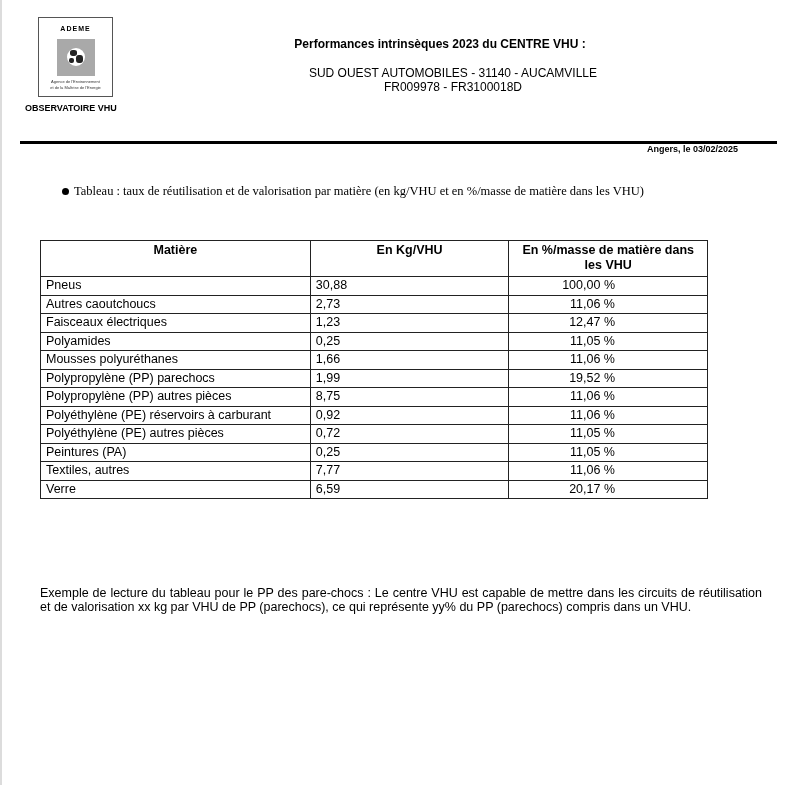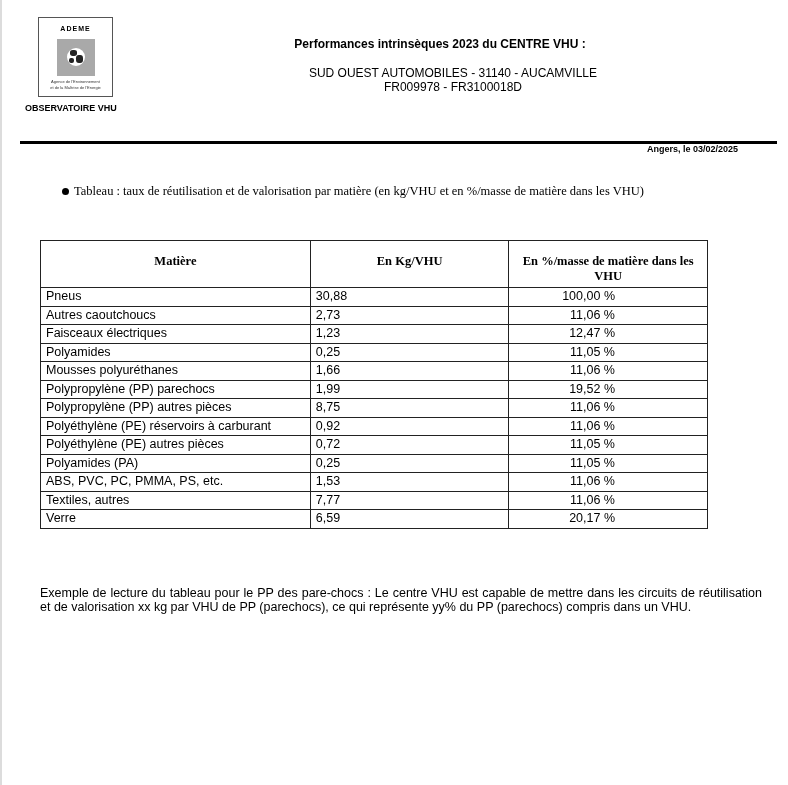--- a/index.html
+++ b/index.html
@@ -23,21 +23,21 @@
   .date { position: absolute; left: 560px; top: 120px; width: 178px; text-align: right; font-size: 9px; font-weight: bold; margin-top: 24px; }
   .rule { position: absolute; left: 20px; top: 141px; width: 757px; height: 3px; background: #000; }
   .bullet { position: absolute; left: 60px; top: 184px; width: 690px; font-size: 12.5px; line-height: 14px; }
   .bullet .dot { position: absolute; left: 2px; top: 4px; width: 7px; height: 7px; border-radius: 50%; background: #000; }
   .bullet .txt { display: block; padding-left: 14px; font-family: Liberation Serif, serif; }
   table.data {
     position: absolute; left: 40px; top: 240px; width: 668px; border-collapse: collapse;
     font-size: 12.5px;
   }
   table.data th, table.data td { border: 1.5px solid #222; padding: 0 5px; height: 17.5px; line-height: 17px; }
-  table.data th { font-weight: bold; text-align: center; vertical-align: top; height: 33px; line-height: 15px; padding-top: 13px; font-family: Liberation Serif, serif; }
+  table.data th { font-weight: bold; text-align: center; vertical-align: top; height: 33px; line-height: 15px; padding-top: 2px; }
   table.data td.num { text-align: left; padding-right: 58px; }
   table.data td.pct { text-align: right; padding-right: 92px; }
   .col1 { width: 258px; } .col2 { width: 187px; } .col3 { width: 187px; }
   .note { position: absolute; left: 40px; top: 539px; width: 722px; font-size: 12.5px; line-height: 14px; text-align: justify; margin-top: 47px; }
 </style>
 </head>
 <body>
 
 <div class="left-edge"></div>
 
@@ -120,28 +120,23 @@
         <td>Polyéthylène (PE) réservoirs à carburant</td>
         <td class="num">0,92</td>
         <td class="pct">11,06 %</td>
       </tr>
     <tr>
         <td>Polyéthylène (PE) autres pièces</td>
         <td class="num">0,72</td>
         <td class="pct">11,05 %</td>
       </tr>
     <tr>
-        <td>Polyamides (PA)</td>
+        <td>Peintures (PA)</td>
         <td class="num">0,25</td>
         <td class="pct">11,05 %</td>
-      </tr>
-    <tr>
-        <td>ABS, PVC, PC, PMMA, PS, etc.</td>
-        <td class="num">1,53</td>
-        <td class="pct">11,06 %</td>
       </tr>
     <tr>
         <td>Textiles, autres</td>
         <td class="num">7,77</td>
         <td class="pct">11,06 %</td>
       </tr>
     <tr>
         <td>Verre</td>
         <td class="num">6,59</td>
         <td class="pct">20,17 %</td>

